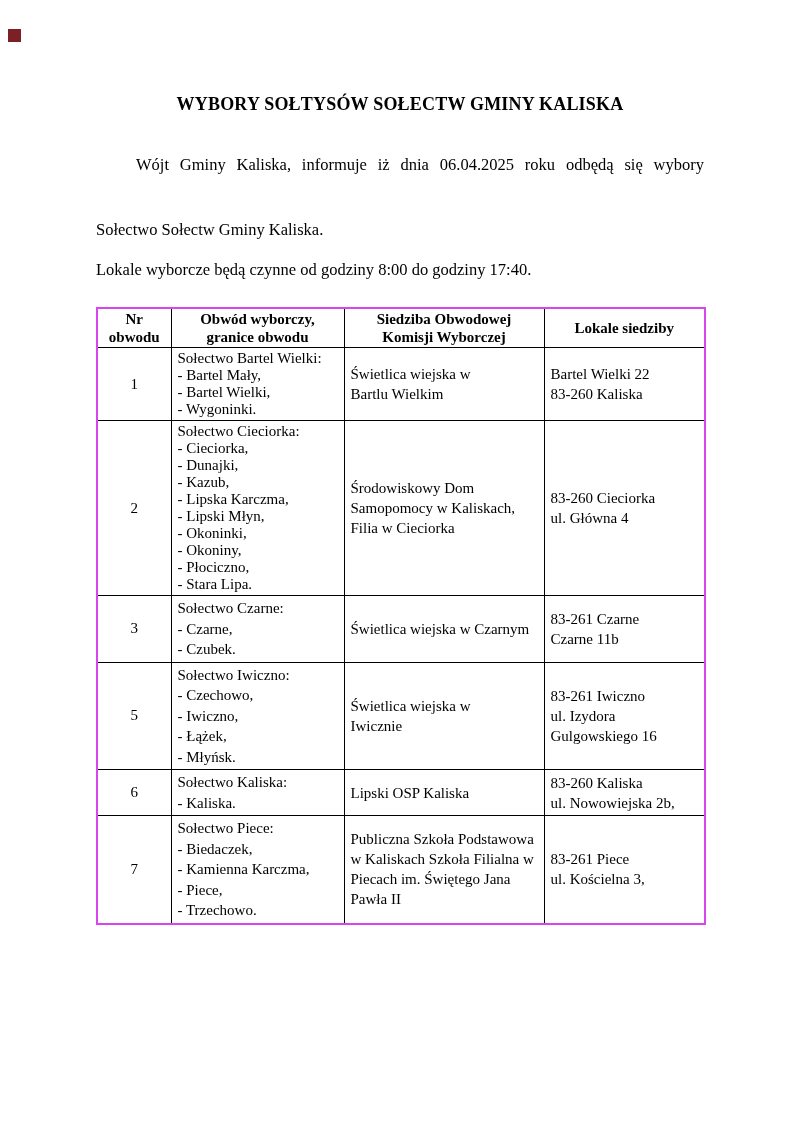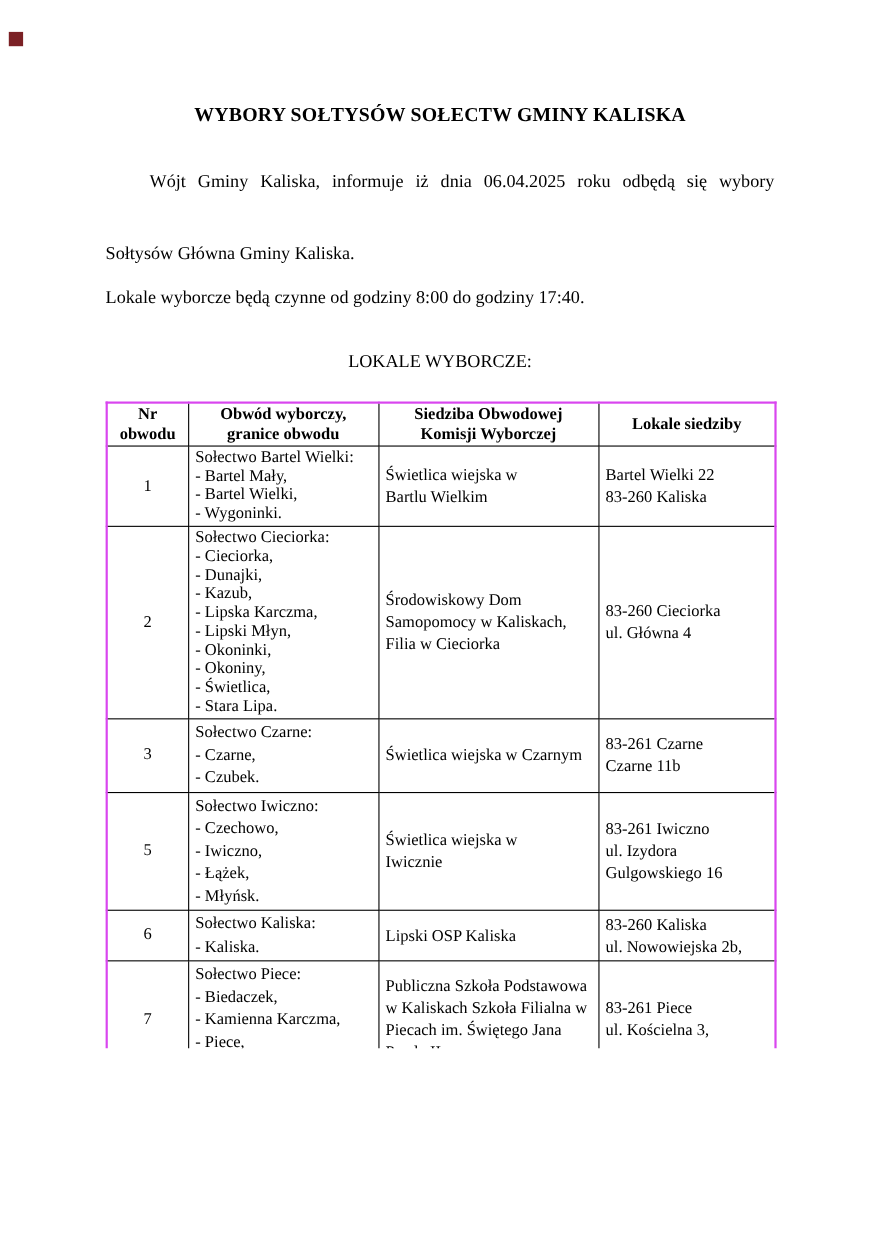--- a/index.html
+++ b/index.html
@@ -35,26 +35,25 @@
 
 <div class="page">
 
   <div class="corner-marker top" style="background-color:#7b2125"></div>
   <div class="corner-marker bottom" style="background-color:#7b2125"></div>
 
   <h1 class="doc-title">WYBORY SOŁTYSÓW SOŁECTW GMINY KALISKA</h1>
 
   <p class="para intro">
       <span class="line line1">Wójt Gminy Kaliska, informuje iż dnia 06.04.2025 roku odbędą się wybory</span>
-      <span class="line line2">Sołtysów Główna Gminy Kaliska.</span>
+      <span class="line line2">Sołectwo Sołectw Gminy Kaliska.</span>
     </p>
 
   <p class="para hours">Lokale wyborcze będą czynne od godziny 8:00 do godziny 17:40.</p>
 
-  <h2 class="section-heading">LOKALE WYBORCZE:</h2>
 
   <table class="stations">
     <colgroup>
         <col class="c1">
         <col class="c2">
         <col class="c3">
         <col class="c4">
       </colgroup>
     <thead>
       <tr style="height:38px">
@@ -82,21 +81,21 @@
       <tr class="tight" style="height:171px">
         <td class="nr">2</td>
         <td class="obwod">Sołectwo Cieciorka:
 - Cieciorka,
 - Dunajki,
 - Kazub,
 - Lipska Karczma,
 - Lipski Młyn,
 - Okoninki,
 - Okoniny,
-- Świetlica,
+- Płociczno,
 - Stara Lipa.</td>
         <td class="siedziba">Środowiskowy Dom
 Samopomocy w Kaliskach,
 Filia w Cieciorka</td>
         <td class="adres">83-260 Cieciorka
 ul. Główna 4</td>
       </tr>
       <tr class="loose" style="height:58px">
         <td class="nr">3</td>
         <td class="obwod">Sołectwo Czarne:

